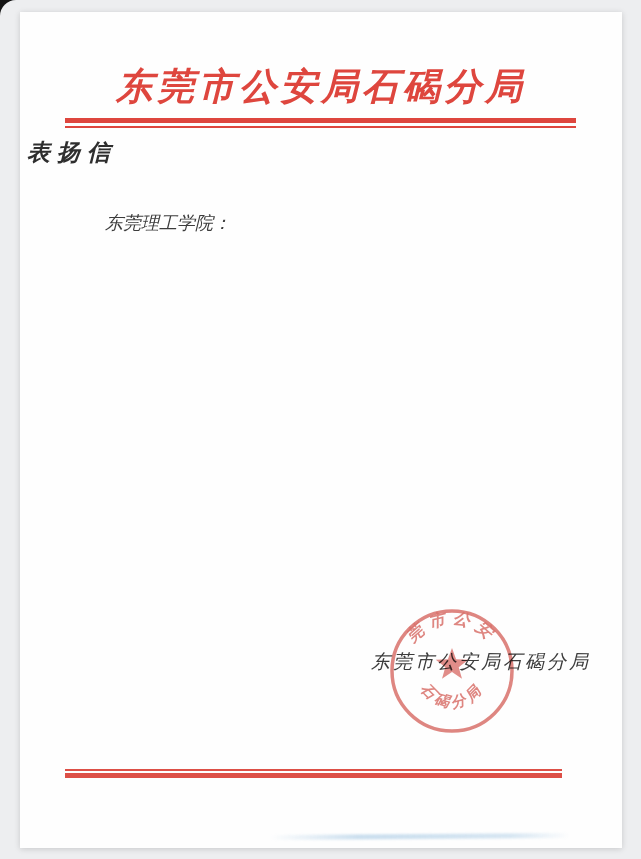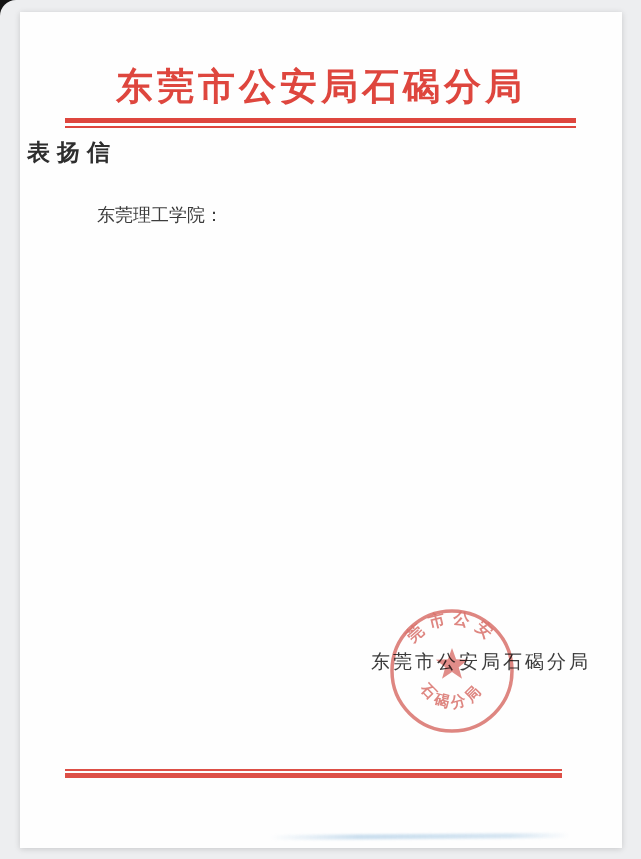--- a/index.html
+++ b/index.html
@@ -11,20 +11,21 @@
     border-radius: 16px 0 0 0;
     overflow: hidden;
     font-family: "Liberation Serif", "DejaVu Serif", serif;
   }
   .page {
     position: absolute;
     left: 20px; top: 12px;
     width: 602px; height: 836px;
     background: #fefefe;
     box-shadow: 0 1px 6px rgba(0,0,0,0.16);
+    font-style: italic;
   }
   .agency-title {
     position: absolute;
     top: 52px; left: 0; right: 0;
     text-align: center;
     color: #de463e;
     font-size: 37px;
     font-weight: bold;
     letter-spacing: 4px;
     line-height: 1.25;
@@ -48,21 +49,21 @@
   .body-text {
     position: absolute;
     left: 77px; top: 187px;
     width: 450px;
     color: #3c3c3c;
     font-size: 17.5px;
     line-height: 32.4px;
     text-align: justify;
     text-justify: inter-character;
   }
-  .body-text p { margin: 0; }
+  .body-text p { margin: 8px; }
   .salutation { font-size: 18px; }
   .indent { text-indent: 2em; }
   .student-name {
     font-weight: bold;
     text-decoration: underline;
     text-underline-offset: 3px;
   }
   .signature-block {
     position: absolute;
     top: 633px; left: 330px;

